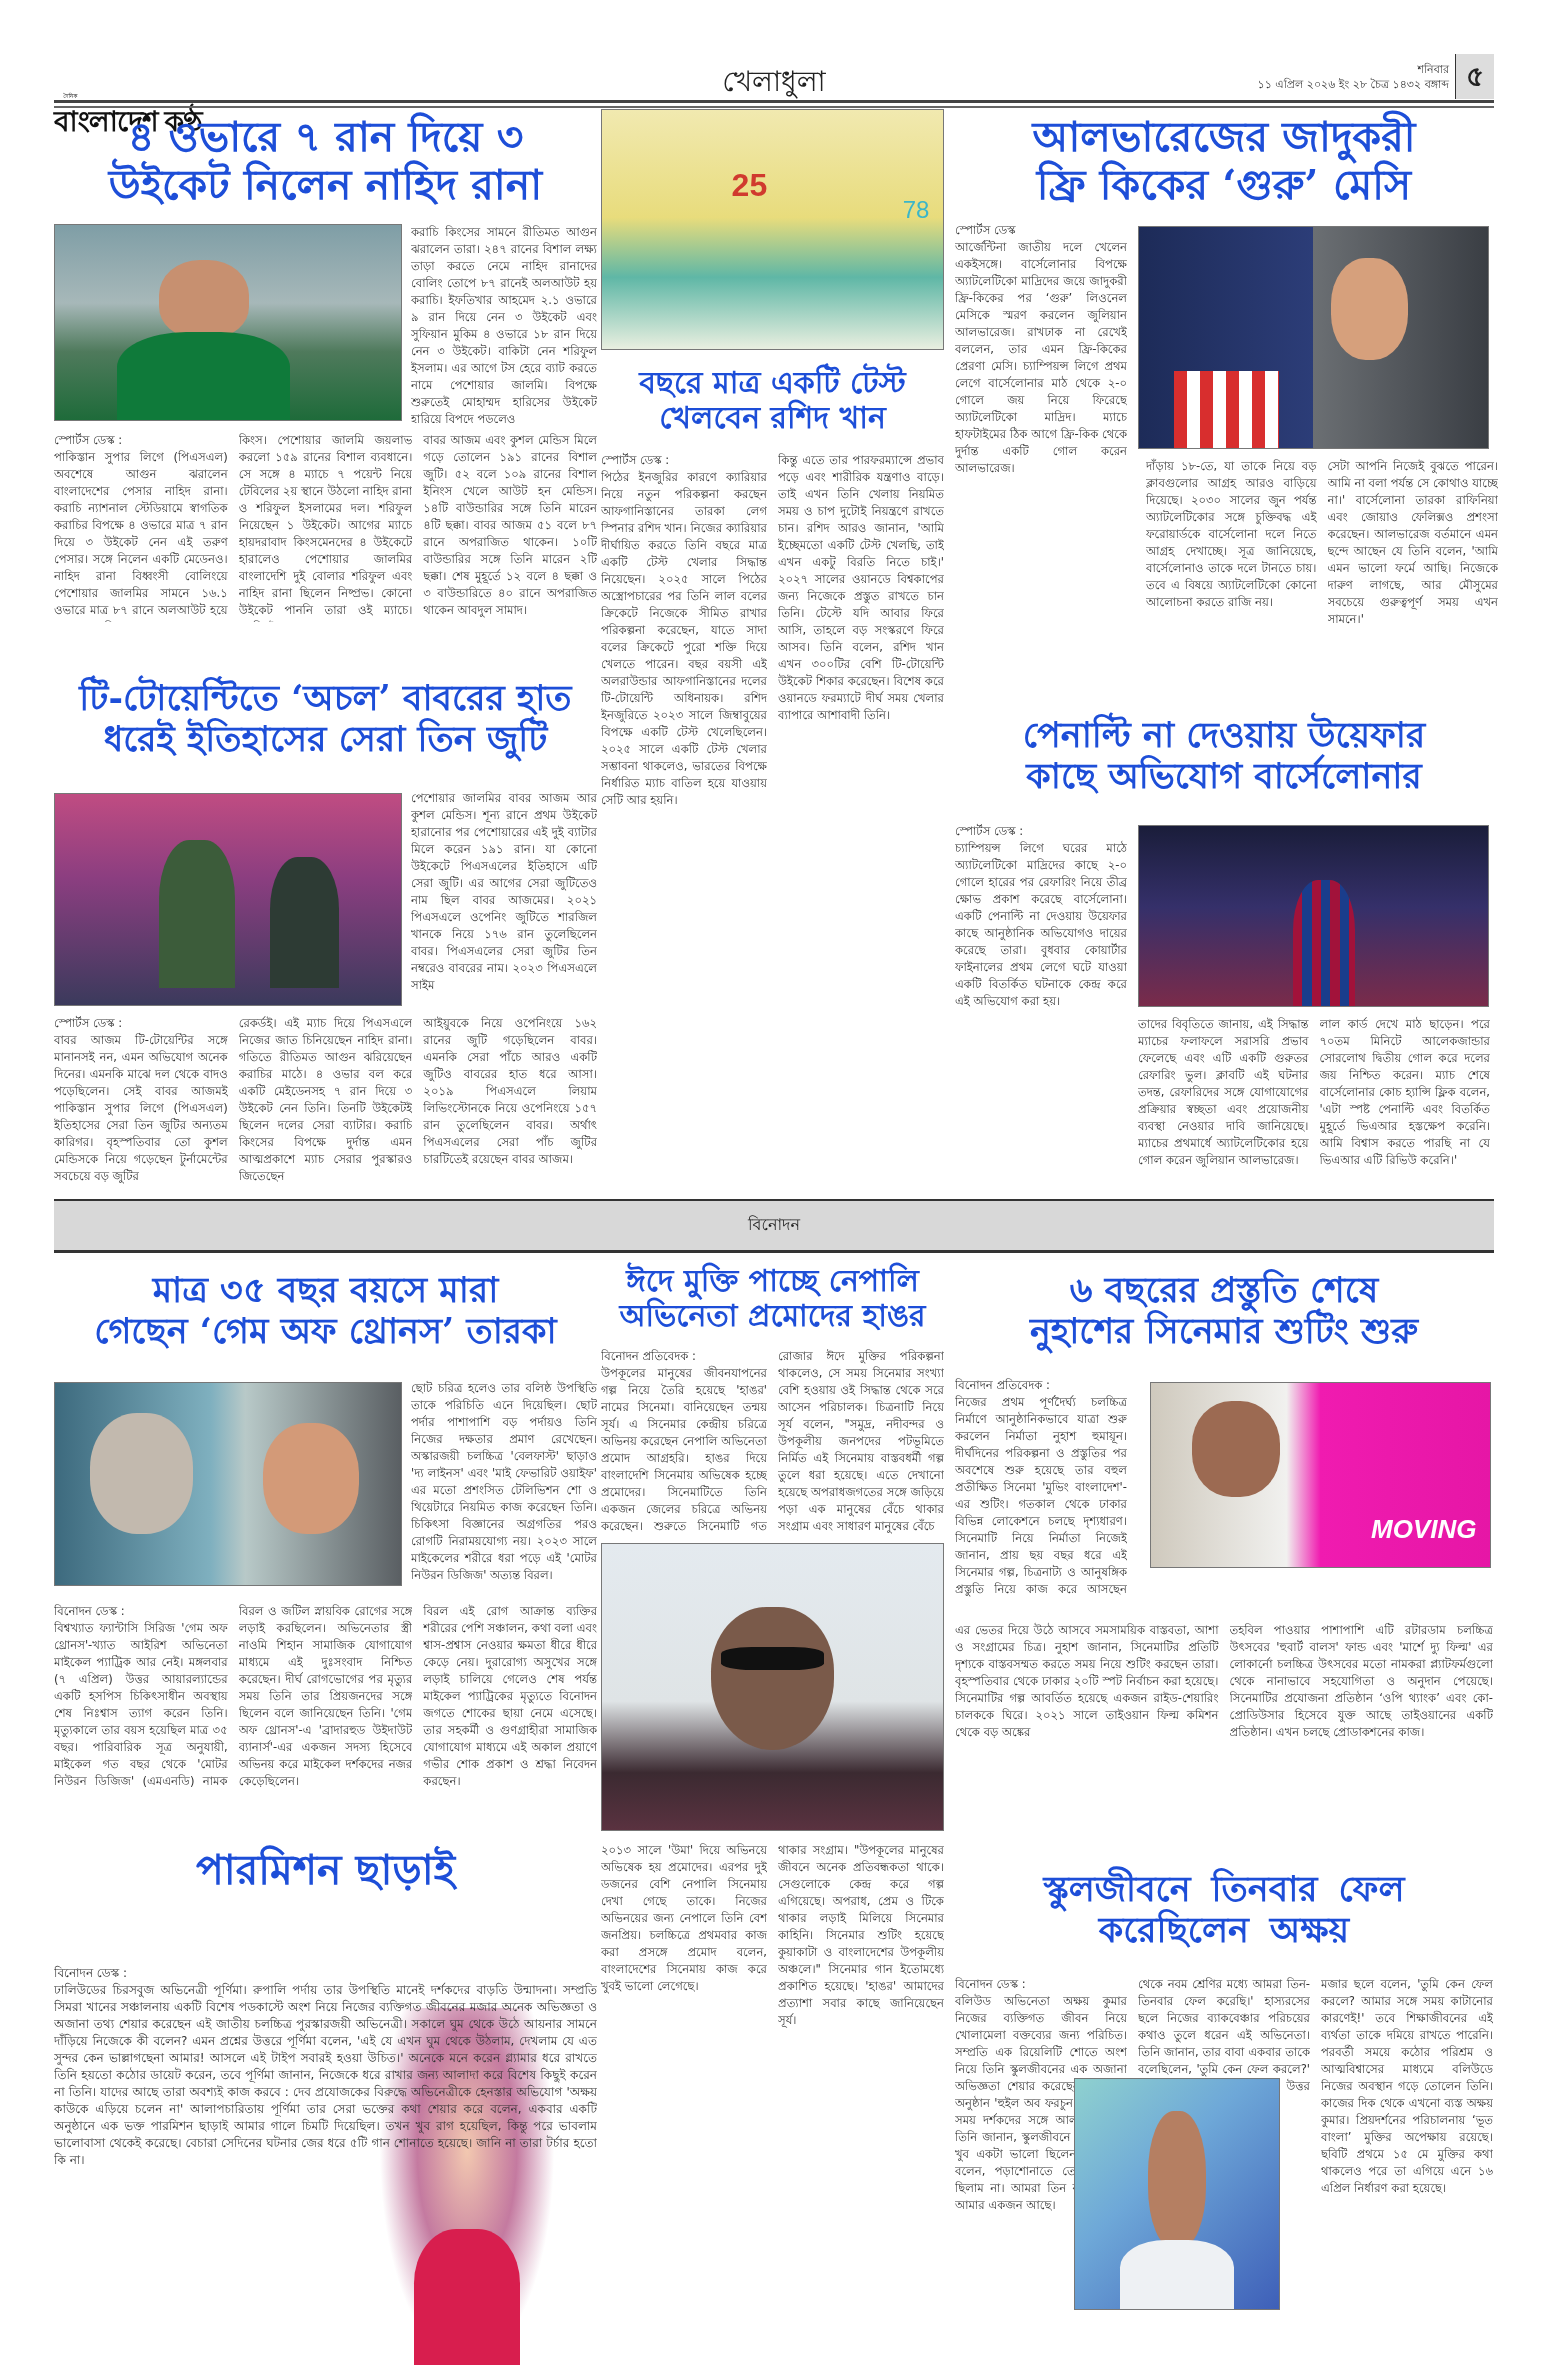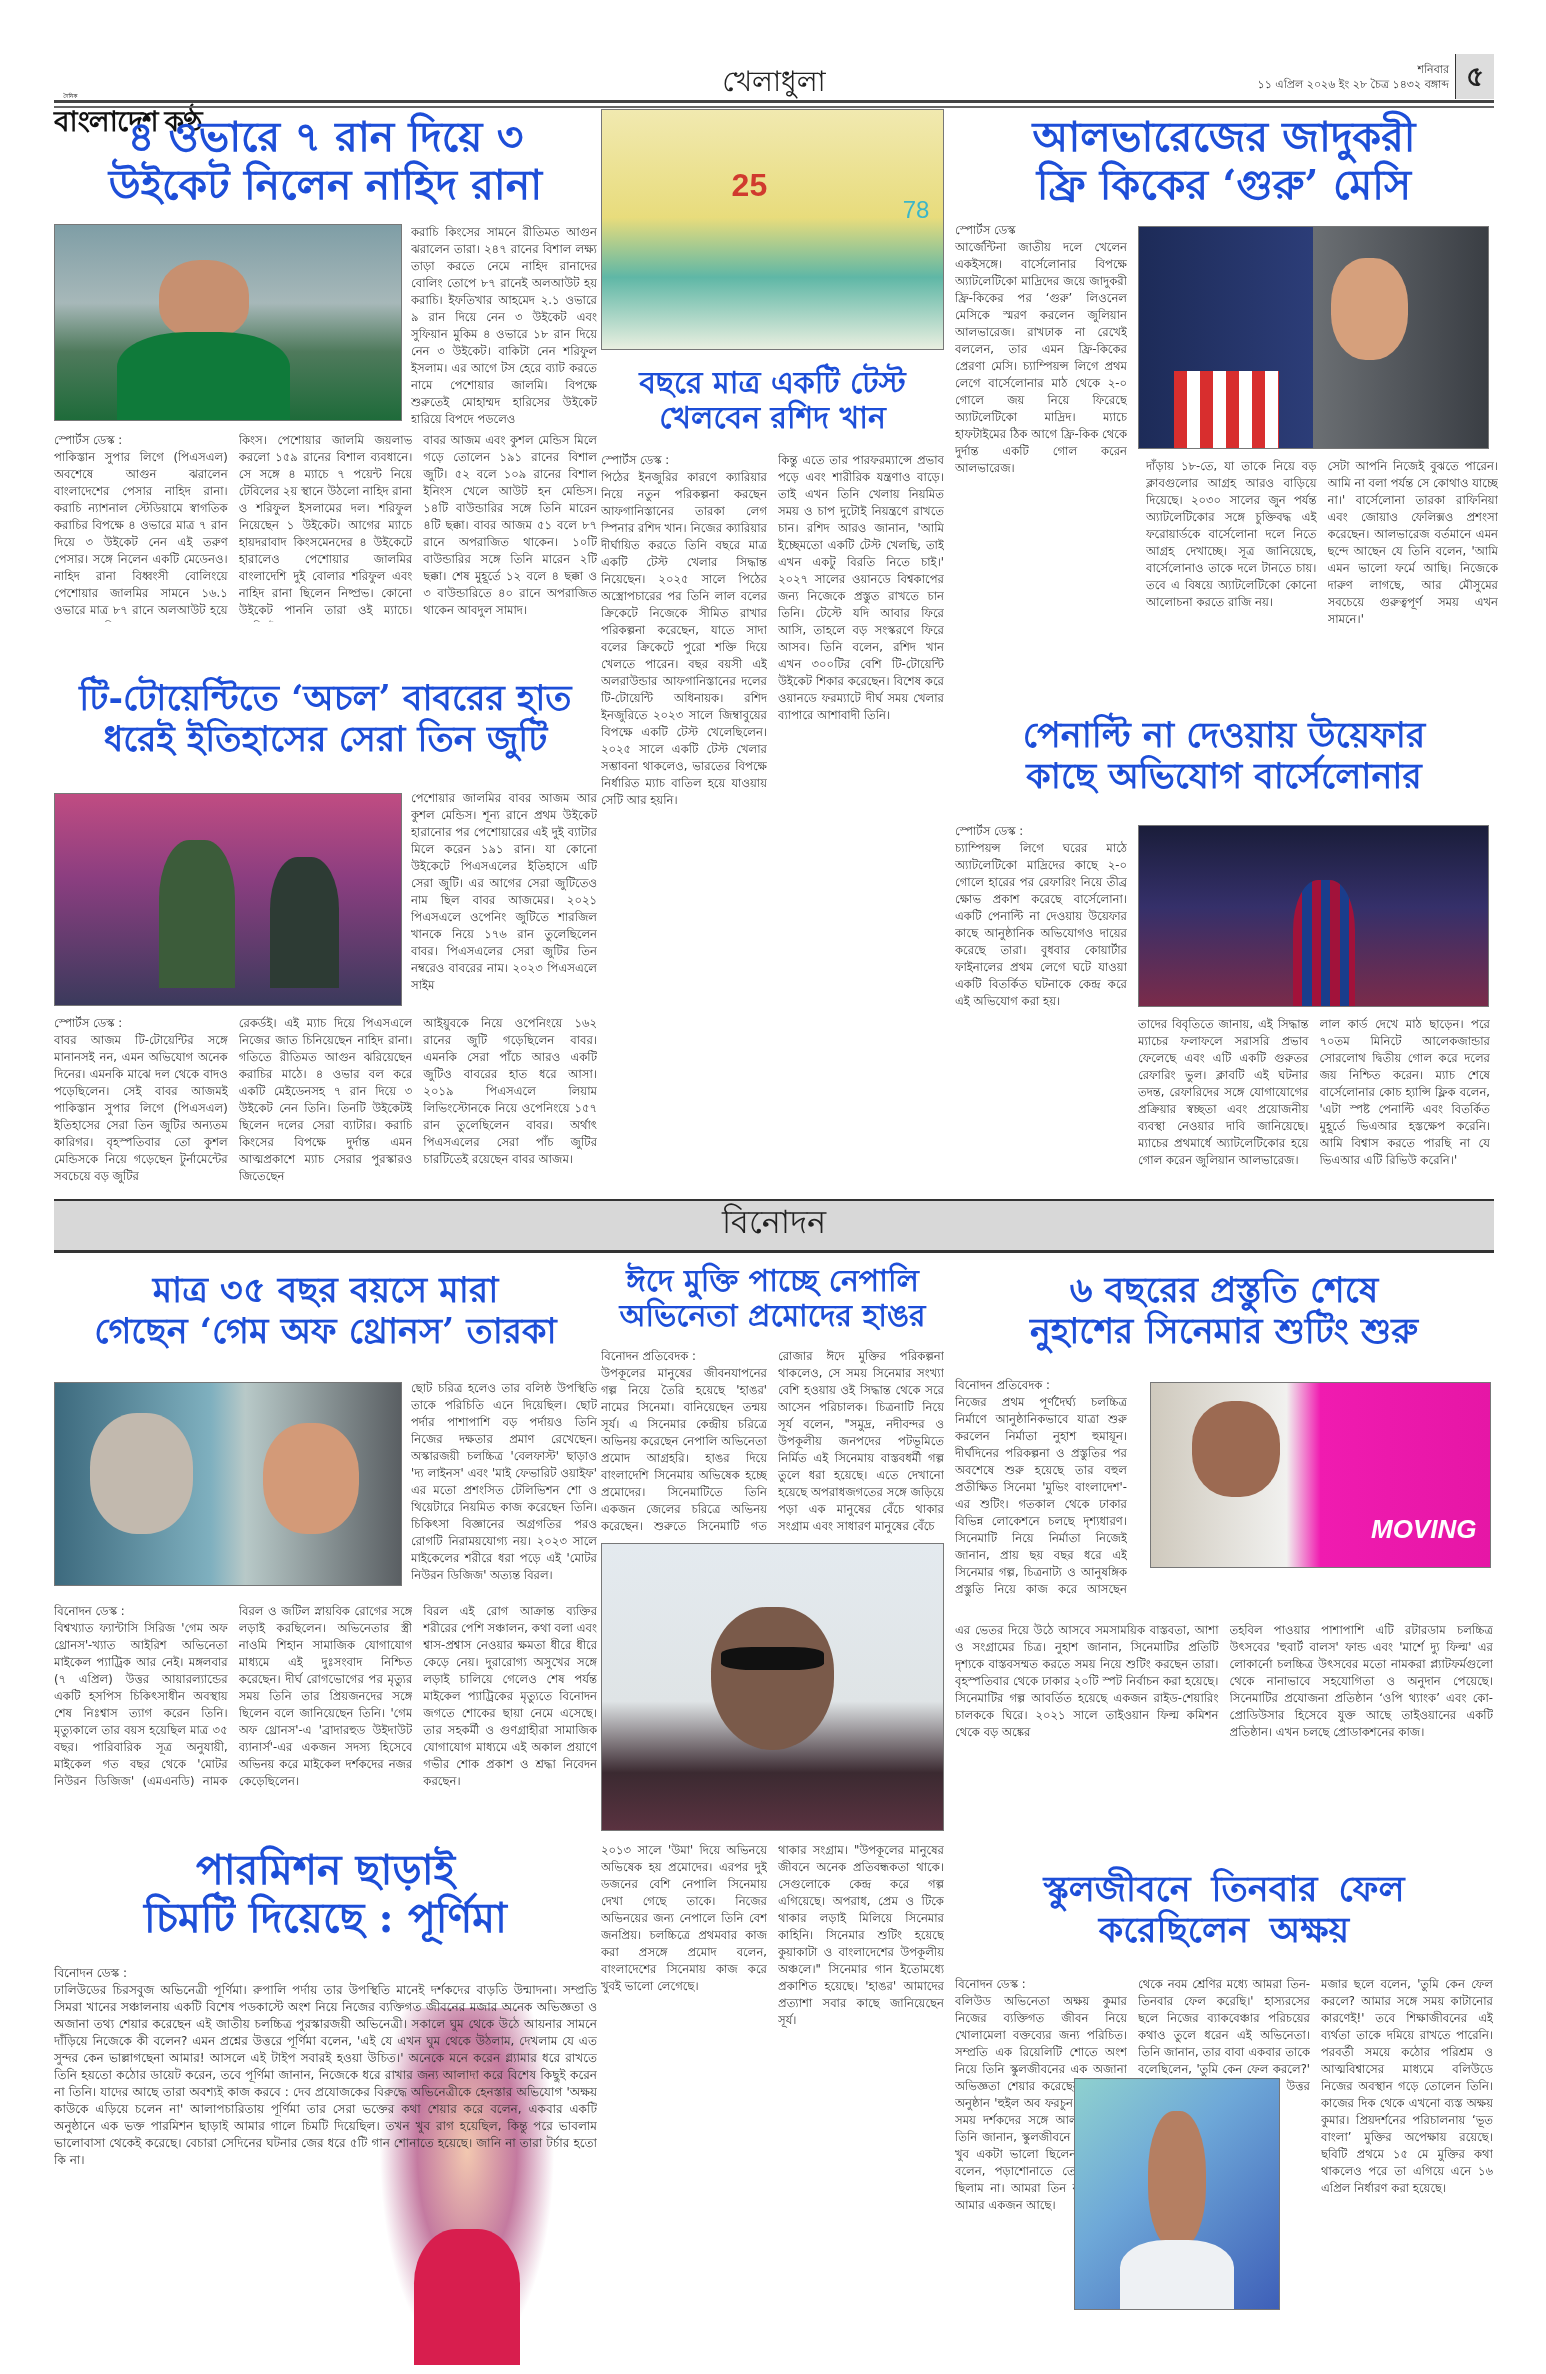--- a/index.html
+++ b/index.html
@@ -53,21 +53,21 @@
   .ph-nuhash::before { content:""; position:absolute; left:12%; top:10%; width:26%; height:52%; background:#9c6a52; border-radius:45%; }
   .ph-nuhash::after { content:"MOVING"; position:absolute; right:4%; bottom:12%; font-family:"Liberation Sans",sans-serif; font-weight:bold; font-style:italic; font-size:26px; color:#fff; }
   .ph-purnima { background: radial-gradient(ellipse at 50% 40%,#f2c8b0 0%,#c47aa0 40%,#fff 70%); border:none; }
   .ph-purnima::after { content:""; position:absolute; left:20%; bottom:0; width:60%; height:38%; background:#d81e4e; border-radius:40% 40% 0 0; }
   .ph-akshay { background: linear-gradient(135deg,#8fd1cf 0%,#6ea8d8 40%,#3e5fb8 100%); }
   .ph-akshay::before { content:""; position:absolute; left:36%; top:14%; width:28%; height:60%; background:#b57f62; border-radius:45%; }
   .ph-akshay::after { content:""; position:absolute; left:22%; bottom:0; width:56%; height:30%; background:#eef1f4; border-radius:40% 40% 0 0; }
 
   
   .band { position: absolute; left: 54px; top: 1199px; width: 1440px; height: 54px; background: #d8d8d8; border-top: 2.8px solid #333; border-bottom: 3.7px solid #333; }
-  .band-title { text-align: center; font-family: Liberation Mono, monospace; font-size: 32px; line-height: 47px; color: #222; }
+  .band-title { text-align: center; font-family: Liberation Sans, sans-serif; font-size: 16px; line-height: 47px; color: #222; }
 </style>
 </head>
 <body>
 
 <header class="masthead">
   <div class="logo">
     <small>দৈনিক</small>
     <span>বাংলাদেশ কণ্ঠ</span>
   </div>
   <div class="section-name">খেলাধুলা</div>
@@ -195,21 +195,20 @@
   <div class="photo ph-nuhash" style="left:195px;top:113px;width:341px;height:186px;"></div>
   <div class="cols" style="left:0;top:353px;width:538px;height:223px;">
     <div class="col">এর ভেতর দিয়ে উঠে আসবে সমসাময়িক বাস্তবতা, আশা ও সংগ্রামের চিত্র। নুহাশ জানান, সিনেমাটির প্রতিটি দৃশ্যকে বাস্তবসম্মত করতে সময় নিয়ে শুটিং করছেন তারা। বৃহস্পতিবার থেকে ঢাকার ২০টি স্পট নির্বাচন করা হয়েছে। সিনেমাটির গল্প আবর্তিত হয়েছে একজন রাইড-শেয়ারিং চালককে ঘিরে। ২০২১ সালে তাইওয়ান ফিল্ম কমিশন থেকে বড় অঙ্কের</div>
     <div class="col">তহবিল পাওয়ার পাশাপাশি এটি রটারডাম চলচ্চিত্র উৎসবের 'হুবার্ট বালস' ফান্ড এবং 'মার্শে দ্যু ফিল্ম' এর লোকার্নো চলচ্চিত্র উৎসবের মতো নামকরা প্ল্যাটফর্মগুলো থেকে নানাভাবে সহযোগিতা ও অনুদান পেয়েছে। সিনেমাটির প্রযোজনা প্রতিষ্ঠান ‘ওপি থ্যাংক’ এবং কো-প্রোডিউসার হিসেবে যুক্ত আছে তাইওয়ানের একটি প্রতিষ্ঠান। এখন চলছে প্রোডাকশনের কাজ।</div>
   </div>
 </article>
 
 <article class="article" style="left:54px;top:1846px;width:543px;height:519px;">
   <h2 class="headline h-xl" style="position:absolute;left:0;top:0;width:543px;">
     <span>পারমিশন ছাড়াই</span><br>
-    <span>চিমটি দিয়েছে : পূর্ণিমা</span>
   </h2>
   <div class="photo ph-purnima" style="left:325px;top:162px;width:176px;height:357px;"></div>
   <div class="textblock" style="left:0;top:119px;width:543px;height:401px;font-size:12px;line-height:17px;">
     <span class="byline">বিনোদন ডেস্ক :</span><span>ঢালিউডের চিরসবুজ অভিনেত্রী পূর্ণিমা। রুপালি পর্দায় তার উপস্থিতি মানেই দর্শকদের বাড়তি উন্মাদনা। সম্প্রতি সিমরা খানের সঞ্চালনায় একটি বিশেষ পডকাস্টে অংশ নিয়ে নিজের ব্যক্তিগত জীবনের মজার অনেক অভিজ্ঞতা ও অজানা তথ্য শেয়ার করেছেন এই জাতীয় চলচ্চিত্র পুরস্কারজয়ী অভিনেত্রী। সকালে ঘুম থেকে উঠে আয়নার সামনে দাঁড়িয়ে নিজেকে কী বলেন? এমন প্রশ্নের উত্তরে পূর্ণিমা বলেন, 'এই যে এখন ঘুম থেকে উঠলাম, দেখলাম যে এত সুন্দর কেন ভাল্লাগছেনা আমার! আসলে এই টাইপ সবারই হওয়া উচিত।' অনেকে মনে করেন গ্ল্যামার ধরে রাখতে তিনি হয়তো কঠোর ডায়েট করেন, তবে পূর্ণিমা জানান, নিজেকে ধরে রাখার জন্য আলাদা করে বিশেষ কিছুই করেন না তিনি। যাদের আছে তারা অবশ্যই কাজ করবে : দেব প্রযোজকের বিরুদ্ধে অভিনেত্রীকে হেনস্তার অভিযোগ 'অক্ষয় কাউকে এড়িয়ে চলেন না' আলাপচারিতায় পূর্ণিমা তার সেরা ভক্তের কথা শেয়ার করে বলেন, একবার একটি অনুষ্ঠানে এক ভক্ত পারমিশন ছাড়াই আমার গালে চিমটি দিয়েছিল। তখন খুব রাগ হয়েছিল, কিন্তু পরে ভাবলাম ভালোবাসা থেকেই করেছে। বেচারা সেদিনের ঘটনার জের ধরে ৫টি গান শোনাতে হয়েছে। জানি না তারা টর্চার হতো কি না।</span>
   </div>
 </article>
 
 <article class="article" style="left:955px;top:1872px;width:538px;height:492px;">
   <h2 class="headline h-lg" style="position:absolute;left:0;top:0;width:538px;font-family:Liberation Mono, monospace;">
     <span>স্কুলজীবনে তিনবার ফেল</span><br>

